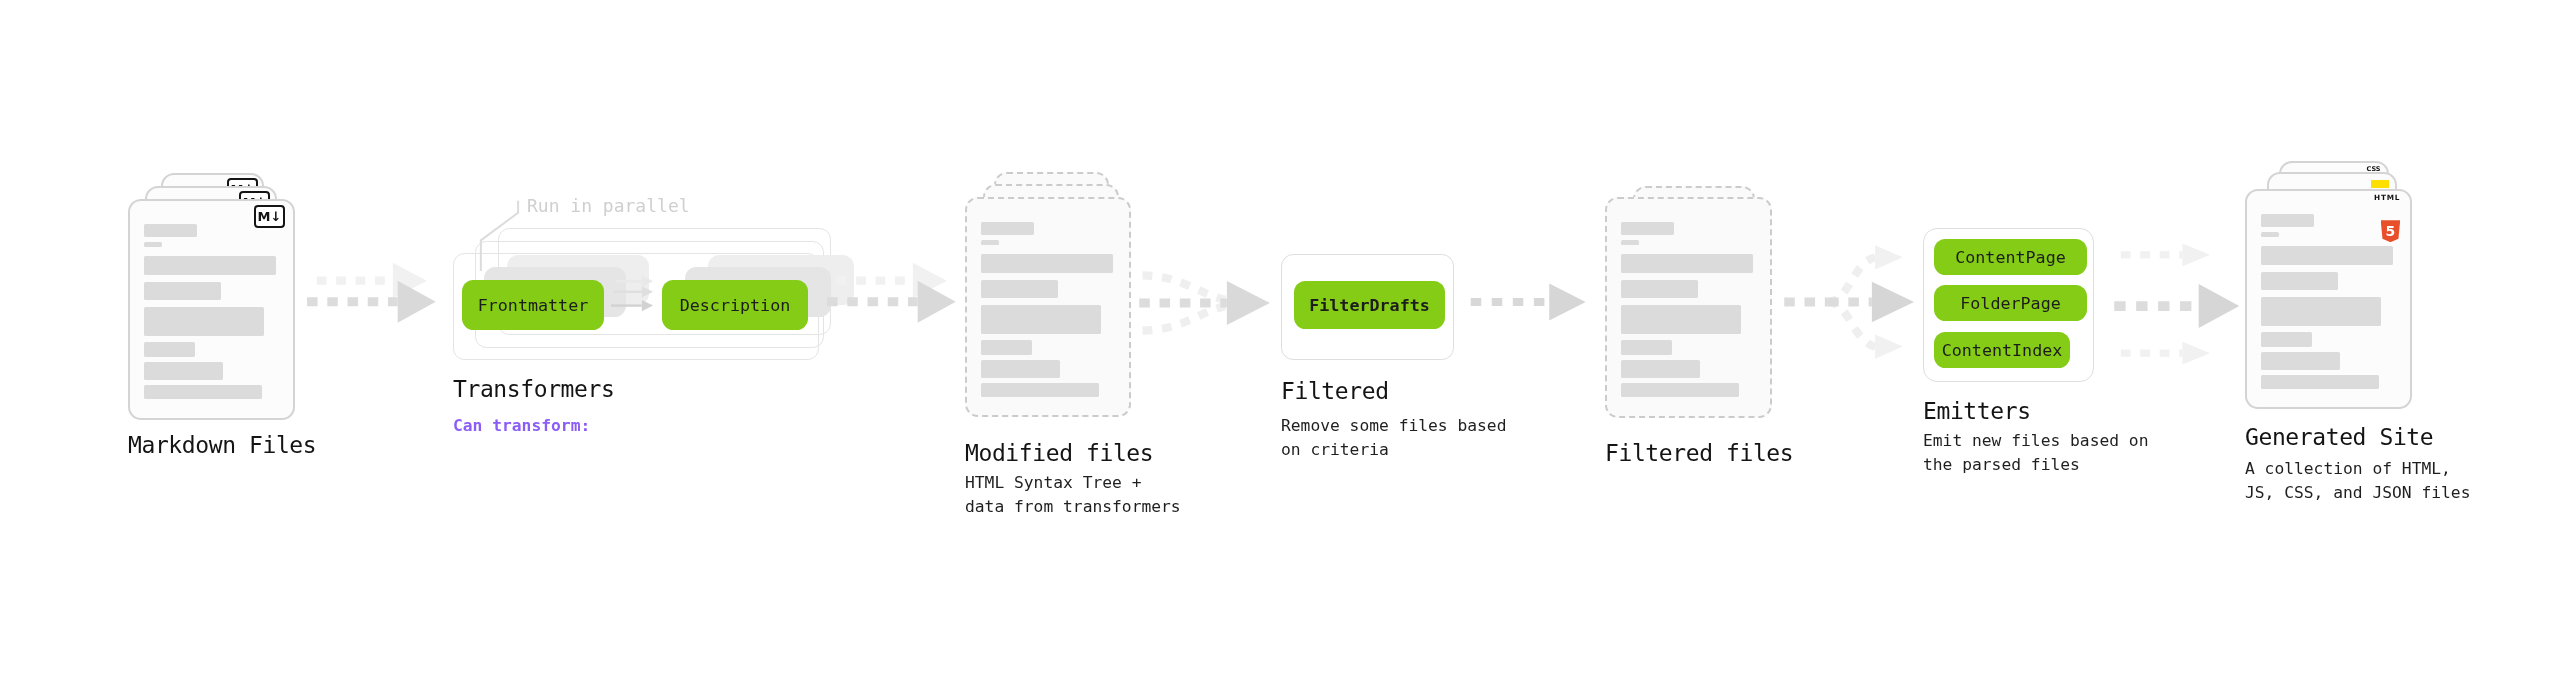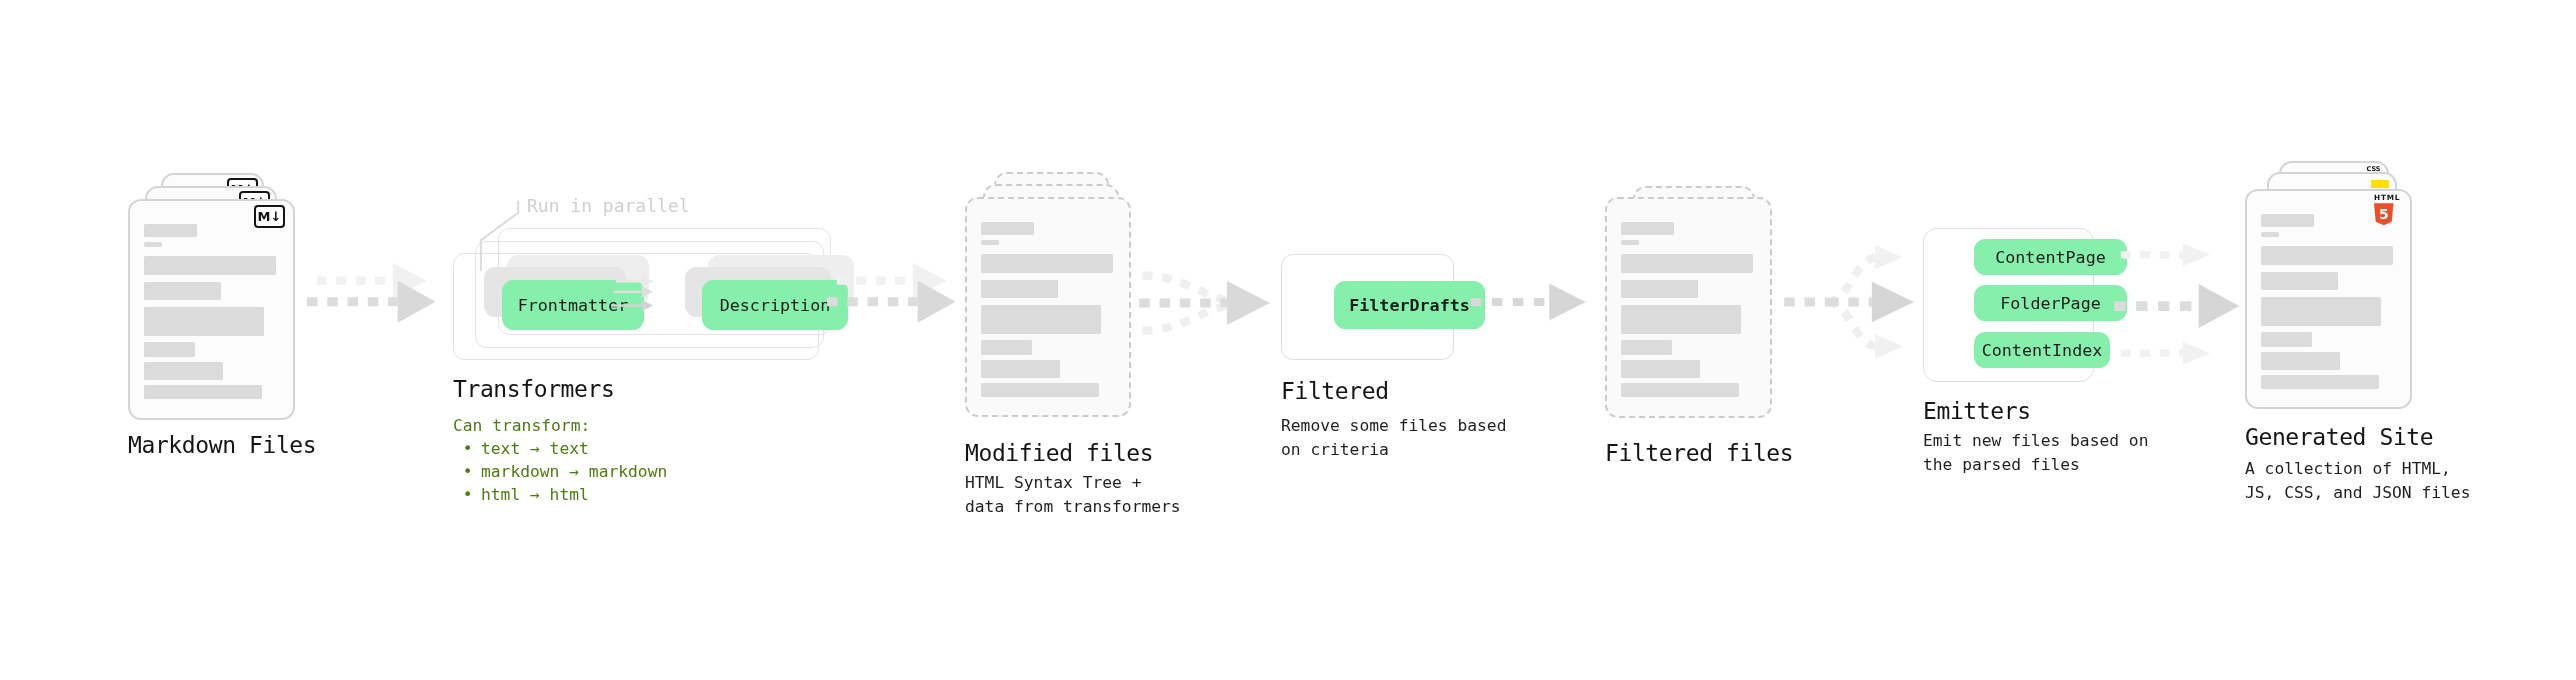--- a/index.html
+++ b/index.html
@@ -21,48 +21,48 @@
   .b5{width:120px;height:29px;margin-bottom:6.5px;}
   .b6{width:51px;height:14.6px;margin-bottom:4.9px;}
   .b7{width:79px;height:18px;margin-bottom:4.9px;}
   .b8{width:118px;height:14.6px;}
 
   
   .stage-label{position:absolute;font-size:23px;letter-spacing:-0.4px;color:#141414;white-space:nowrap;}
   .stage-desc{position:absolute;font-size:16.3px;line-height:23.6px;color:#1f1f1f;white-space:pre-line;}
 
   
-  .pill{position:absolute;background:#86efac;border-radius:11.4px;display:flex;align-items:center;justify-content:center;font-size:16.7px;color:#1d1d1d;box-sizing:border-box;white-space:nowrap;margin-left:40px;}
+  .pill{position:absolute;background:#84cc16;border-radius:11.4px;display:flex;align-items:center;justify-content:center;font-size:16.7px;color:#1d1d1d;box-sizing:border-box;white-space:nowrap;}
   .gpill{position:absolute;border-radius:11.4px;}
   .g2{background:#e5e5e5;}
   .g3{background:#eeeeee;}
 
   
   .tf-box{position:absolute;border:1.6px solid #e4e4e4;border-radius:11.4px;box-sizing:border-box;background:transparent;}
 
   
   .frame{position:absolute;background:#ffffff;border:1.6px solid #dedede;border-radius:12.2px;box-sizing:border-box;}
 
   
   .md-icon{position:absolute;width:31px;height:23px;background:#ffffff;border:2.4px solid #141414;border-radius:4.1px;box-sizing:border-box;display:flex;align-items:center;justify-content:center;font-family:"DejaVu Sans","Liberation Sans",sans-serif;font-weight:bold;font-size:13px;color:#111;line-height:1;}
 
   
-  .html5{position:absolute;display:flex;flex-direction:column;align-items:flex-start;}
+  .html5{position:absolute;display:flex;flex-direction:column;align-items:flex-end;gap:17px;}
   .html5 .word{font-family:"DejaVu Sans","Liberation Sans",sans-serif;font-weight:bold;font-size:7.3px;letter-spacing:0.8px;color:#111;line-height:1;}
   .html5 .shield{width:19.5px;height:22px;margin-top:1.6px;background:#e8502b;clip-path:polygon(0 0,100% 0,91% 84%,50% 100%,9% 84%);display:flex;align-items:center;justify-content:center;color:#ffffff;font-family:"DejaVu Sans","Liberation Sans",sans-serif;font-weight:bold;font-size:14px;line-height:1;}
   .css-badge{position:absolute;display:flex;flex-direction:column;align-items:center;}
   .css-badge .word{font-family:"DejaVu Sans","Liberation Sans",sans-serif;font-weight:bold;font-size:6.5px;color:#111;line-height:1;margin-left:27px;}
   .css-badge .bar-blue{width:14px;height:2.8px;background:#2f6bf2;margin-top:0.8px;}
   .js-badge{position:absolute;width:18px;height:8.1px;background:#ffdf00;}
 
   
   .annotation{position:absolute;font-size:18px;color:#cfcfcf;white-space:nowrap;}
 
   
-  .tf-desc{position:absolute;font-size:16.3px;line-height:23px;color:#4d7c0f;}
+  .tf-desc{position:absolute;font-size:16.3px;line-height:23px;color:#8b5cf6;font-weight:bold;}
   .tf-desc ul{list-style:none;margin:0;padding:0;}
   .tf-desc li{position:relative;padding-left:28px;}
   .tf-desc li::before{content:"\2022";position:absolute;left:9.8px;}
 </style>
 </head>
 <body>
 
 <div class="canvas">
 
   <div>
@@ -118,25 +118,20 @@
     </svg>
 
     <svg class="abs" style="left:467px;top:191px;" width="69" height="89" viewBox="0 0 85 110">
       <polyline points="17,99 17,61 63,27 63,12" fill="none" stroke="#dcdcdc" stroke-width="2.5"></polyline>
     </svg>
     <div class="annotation" style="left:527px;top:195px;">Run in parallel</div>
 
     <div class="stage-label" style="left:453px;top:376px;">Transformers</div>
     <div class="tf-desc" style="left:453px;top:414px;">
       <div>Can transform:</div>
-      <ul>
-        <li>text → text</li>
-        <li>markdown → markdown</li>
-        <li>html → html</li>
-      </ul>
     </div>
   </div>
 
   <svg class="abs" style="left:822px;top:258px;" width="142" height="89" viewBox="0 0 175 110">
     <line x1="18" y1="28" x2="112" y2="28" stroke="#f1f1f1" stroke-width="10" stroke-dasharray="12 12"></line>
     <polygon points="112,6 154,28 112,50" fill="#f1f1f1"></polygon>
     <line x1="6" y1="54" x2="118" y2="54" stroke="#dcdcdc" stroke-width="11" stroke-dasharray="13 12"></line>
     <polygon points="118,28 165,54 118,80" fill="#d9d9d9"></polygon>
   </svg>
 

